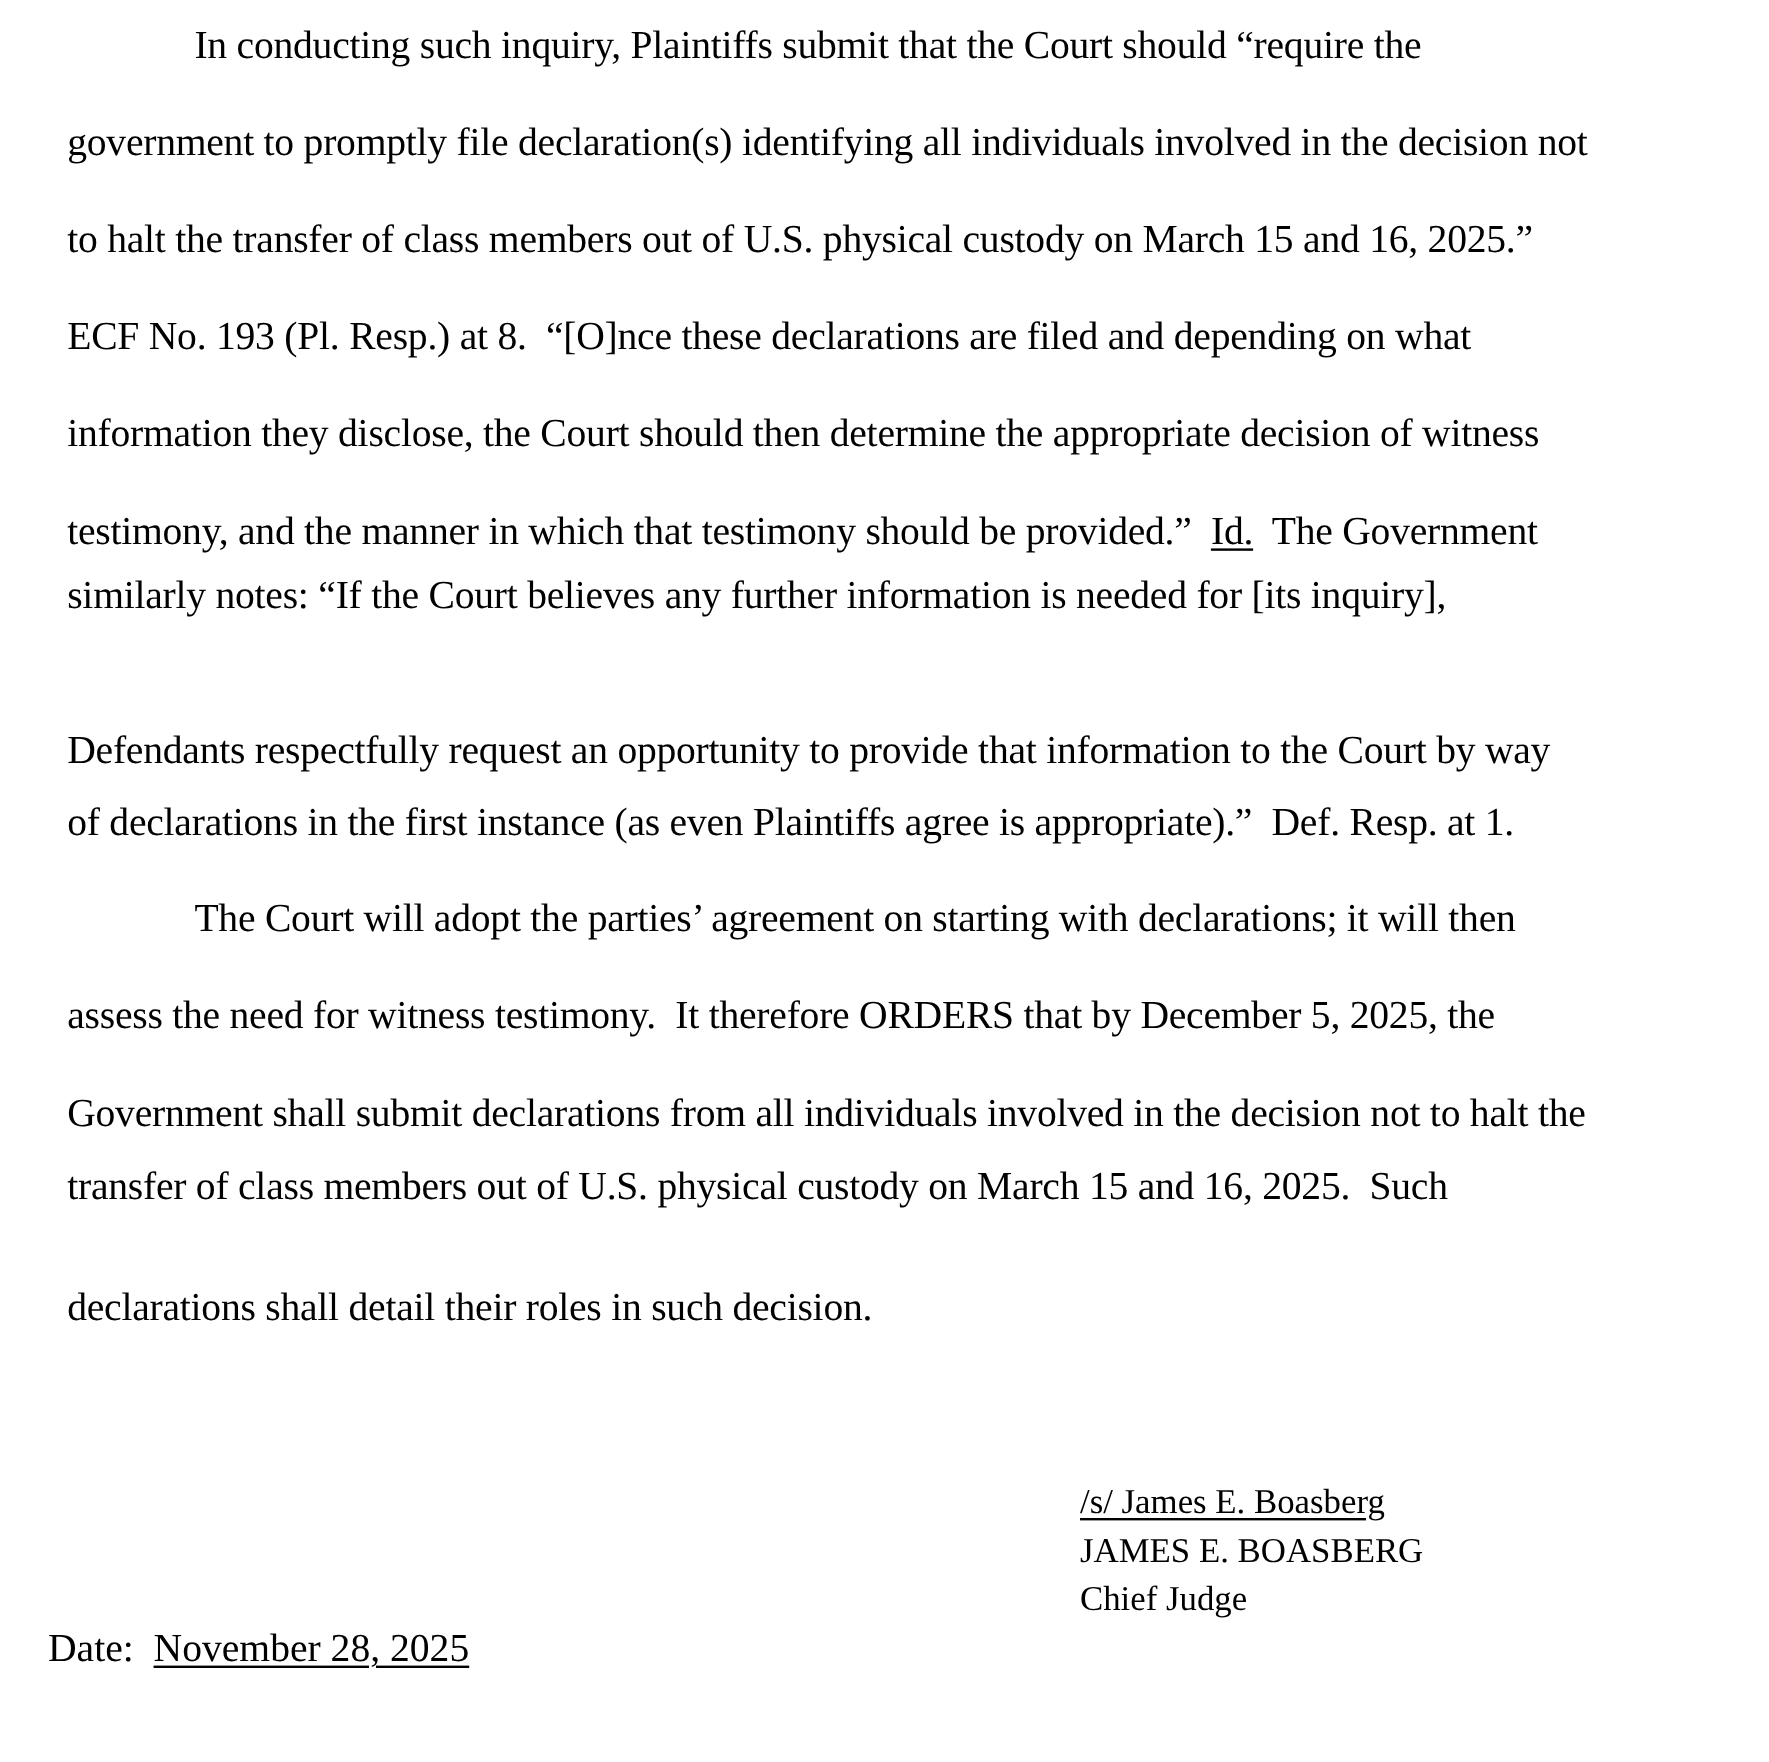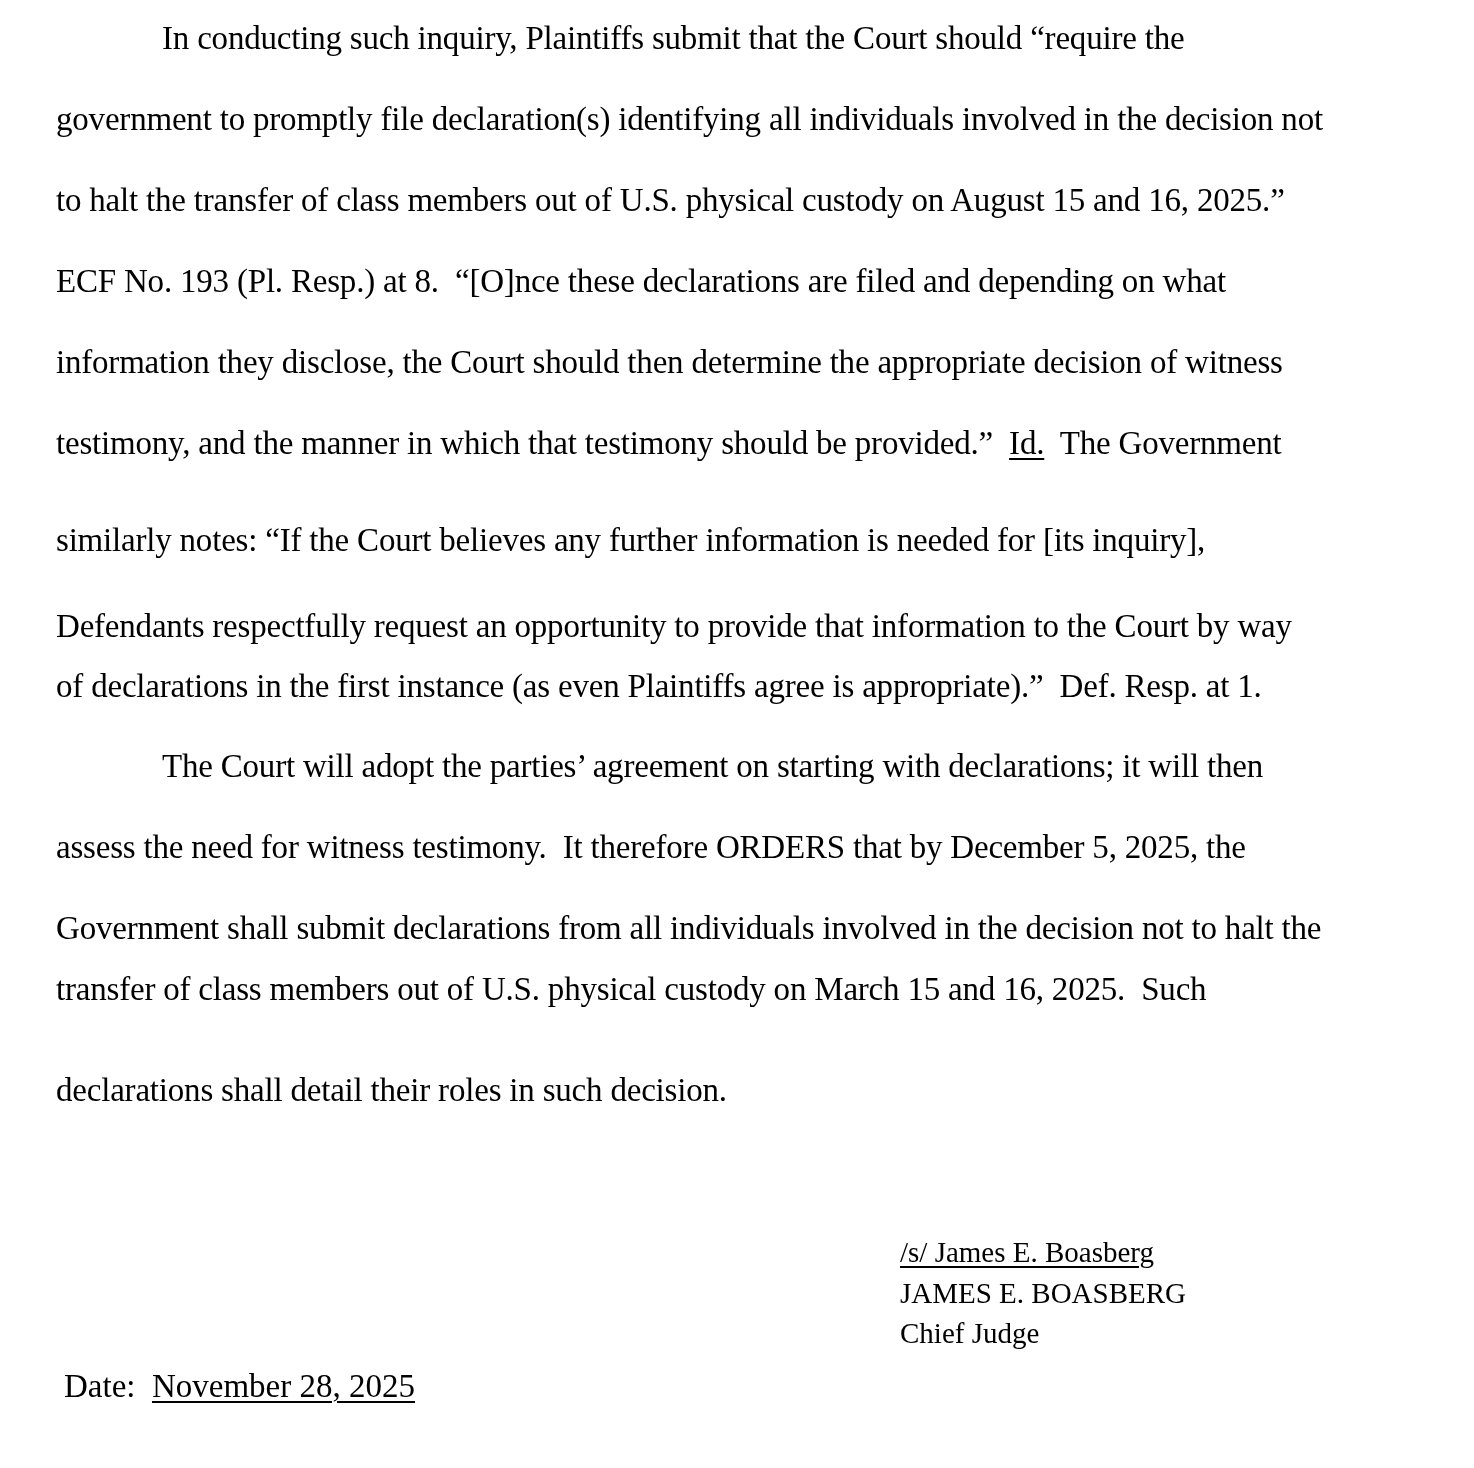--- a/index.html
+++ b/index.html
@@ -34,40 +34,39 @@
     .u { text-decoration: underline; text-underline-offset: 4px; text-decoration-thickness: 2px; }
     .sig {
       position: absolute;
       left: 900px;
       font-size: 29px;
       line-height: 40px;
       white-space: pre;
     }
     .date {
       position: absolute;
-      left: 64px;
+      left: 40px;
       font-size: 33px;
       line-height: 40px;
       white-space: pre;
-      margin-top: 12px;
     }
   </style>
 </head>
 <body>
 
 <div class="page">
 
   <div>
     <div class="line indent" style="top:18px">In conducting such inquiry, Plaintiffs submit that the Court should “require the</div>
     <div class="line" style="top:99px">government to promptly file declaration(s) identifying all individuals involved in the decision not</div>
-    <div class="line" style="top:180px">to halt the transfer of class members out of U.S. physical custody on August 15 and 16, 2025.”</div>
+    <div class="line" style="top:180px">to halt the transfer of class members out of U.S. physical custody on March 15 and 16, 2025.”</div>
     <div class="line" style="top:261px">ECF No. 193 (Pl. Resp.) at 8.  “[O]nce these declarations are filed and depending on what</div>
     <div class="line" style="top:342px">information they disclose, the Court should then determine the appropriate decision of witness</div>
     <div class="line" style="top:423px"><span>testimony, and the manner in which that testimony should be provided.”  </span><span class="u">Id.</span><span>  The Government</span></div>
-    <div class="line" style="top:520px">similarly notes: “If the Court believes any further information is needed for [its inquiry],</div>
+    <div class="line" style="top:477px">similarly notes: “If the Court believes any further information is needed for [its inquiry],</div>
     <div class="line" style="top:606px">Defendants respectfully request an opportunity to provide that information to the Court by way</div>
     <div class="line" style="top:666px">of declarations in the first instance (as even Plaintiffs agree is appropriate).”  Def. Resp. at 1.</div>
   </div>
 
   <div>
     <div class="line indent" style="top:746px">The Court will adopt the parties’ agreement on starting with declarations; it will then</div>
     <div class="line" style="top:827px">assess the need for witness testimony.  It therefore ORDERS that by December 5, 2025, the</div>
     <div class="line" style="top:908px">Government shall submit declarations from all individuals involved in the decision not to halt the</div>
     <div class="line" style="top:969px">transfer of class members out of U.S. physical custody on March 15 and 16, 2025.  Such</div>
     <div class="line" style="top:1070px">declarations shall detail their roles in such decision.</div>

